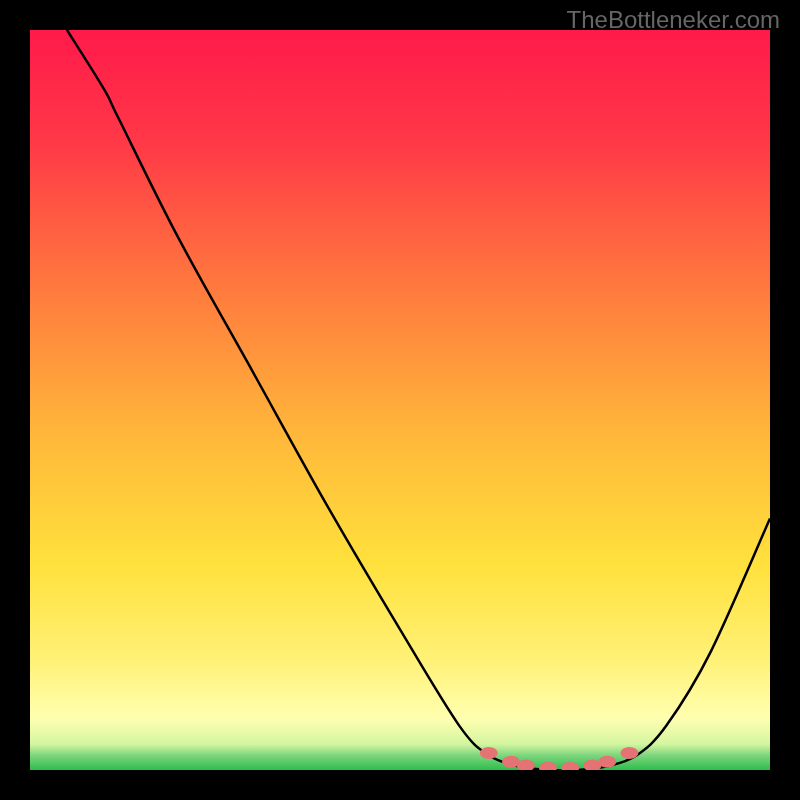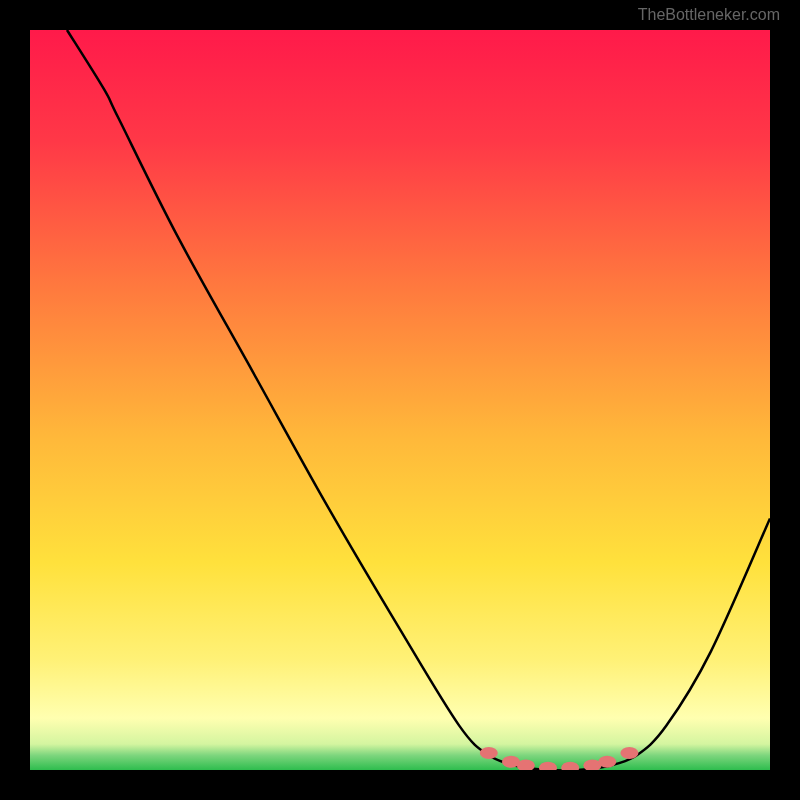--- a/index.html
+++ b/index.html
@@ -9,21 +9,21 @@
       background: #000;
       position: relative;
       font-family: Arial, sans-serif;
       overflow: hidden;
     }
     .watermark {
       position: absolute;
       top: 6px;
       right: 20px;
       color: #666;
-      font-size: 16px;
+      font-size: 24px;
       font-weight: 500;
       z-index: 10;
     }
     .chart-area {
       position: absolute;
       top: 30px;
       left: 30px;
       right: 30px;
       bottom: 30px;
       overflow: hidden;

